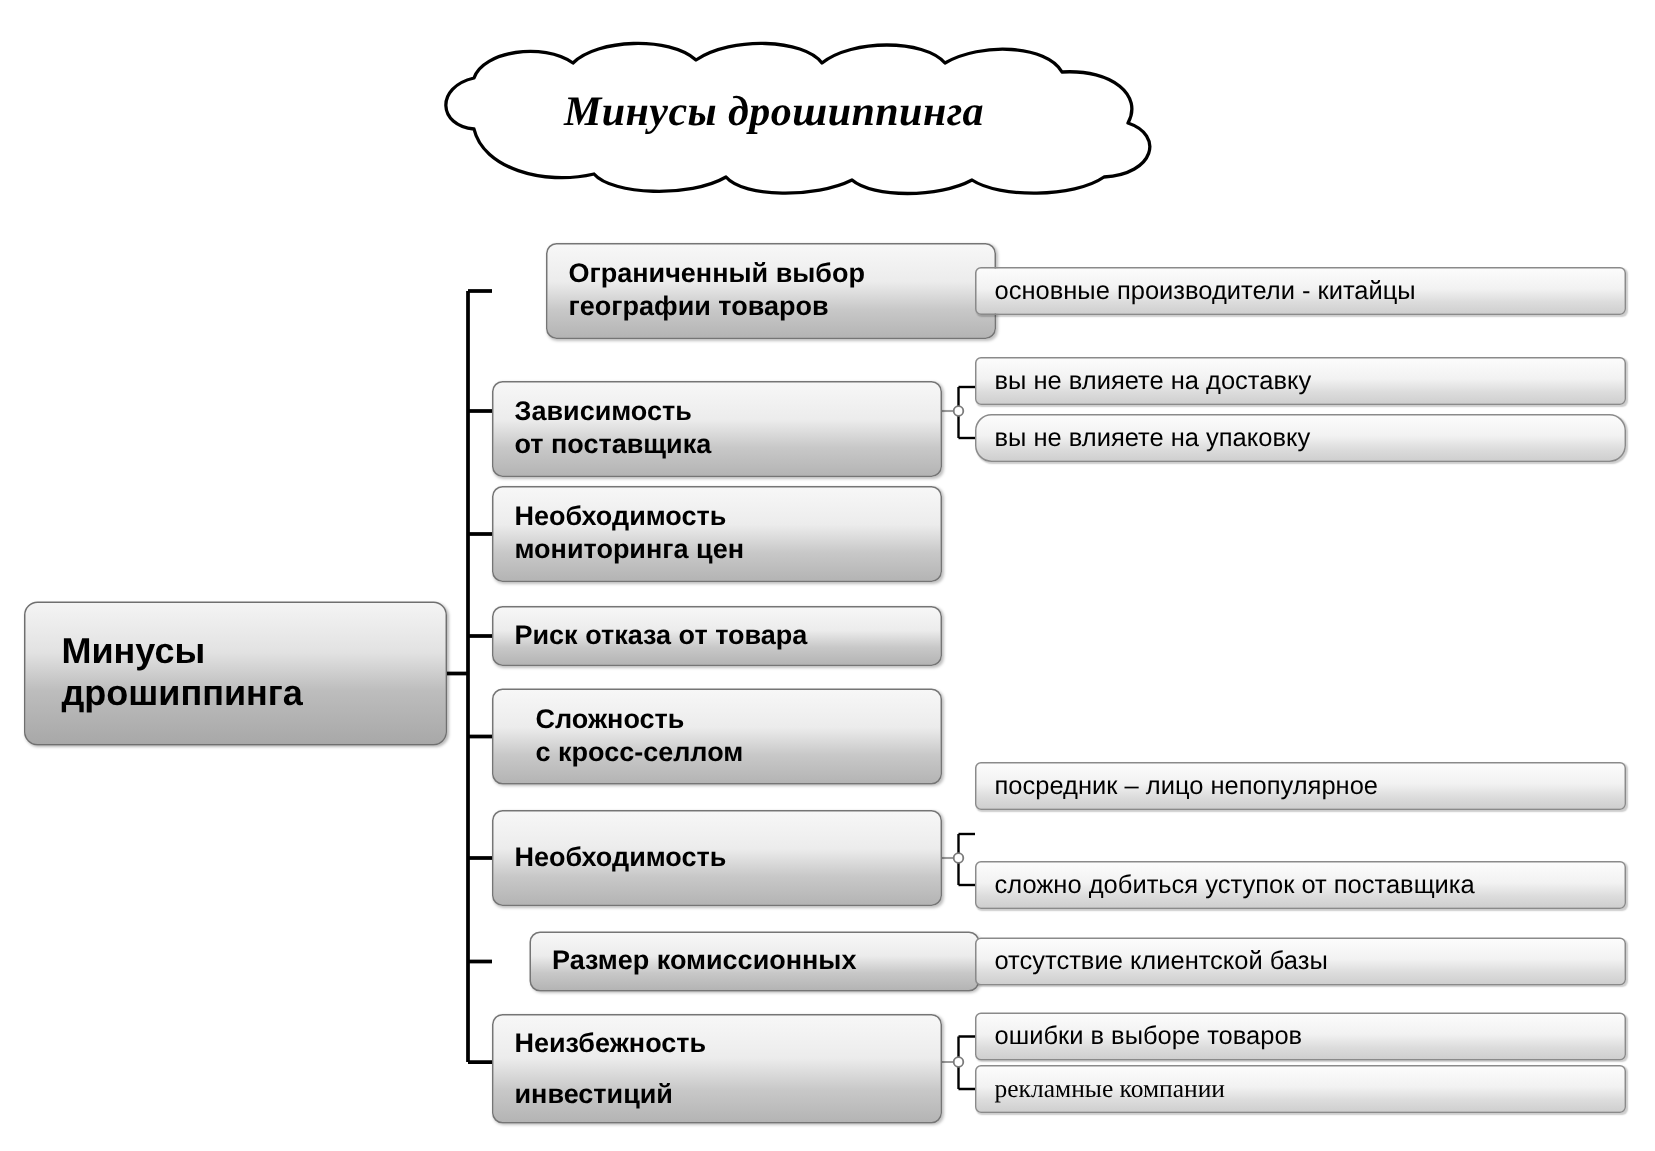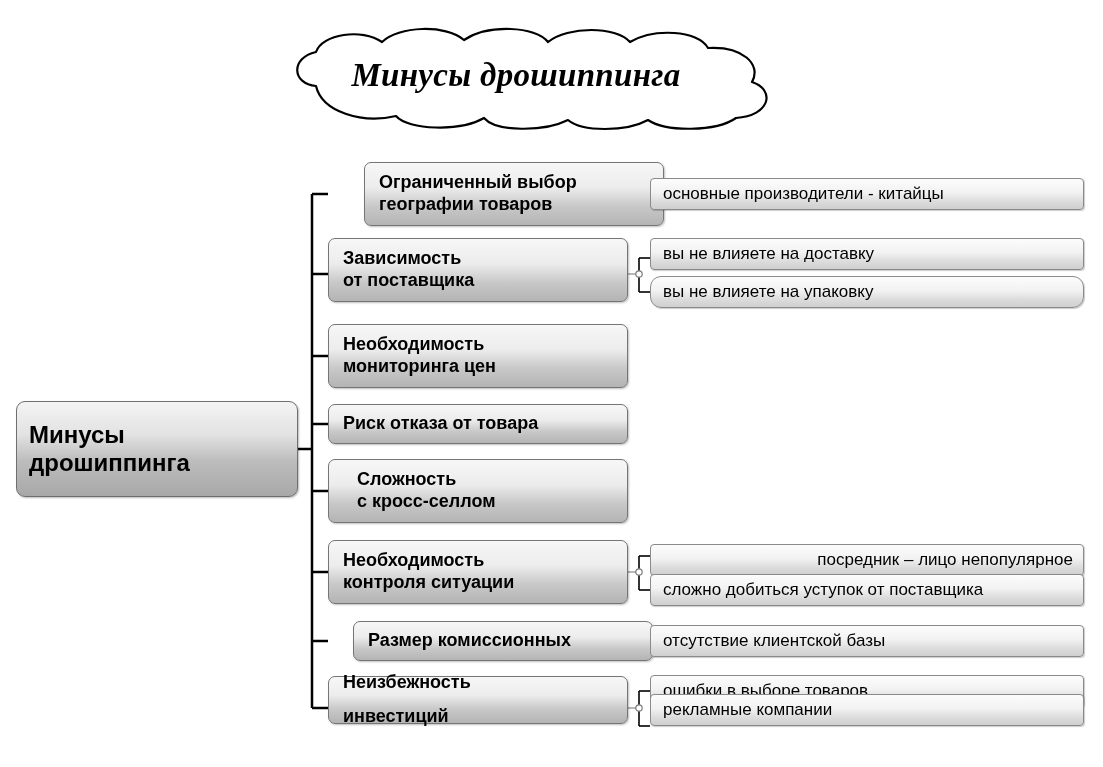--- a/index.html
+++ b/index.html
@@ -30,21 +30,21 @@
     left: 0;
     top: 0;
     width: 640px;
     height: 108px;
     display: flex;
     align-items: center;
     justify-content: center;
     font-family: "Liberation Serif", serif;
     font-style: italic;
     font-weight: bold;
-    font-size: 33px;
+    font-size: 28px;
     color: #000000;
     letter-spacing: 0.3px;
     padding-bottom: 6px;
     box-sizing: border-box;
   }
 
   
   .node {
     position: absolute;
     box-sizing: border-box;
@@ -59,21 +59,21 @@
     left: 16px;
     top: 401px;
     width: 282px;
     height: 96px;
     border-radius: 9px;
     background: linear-gradient(to bottom, #f4f4f4 0%, #e2e2e2 35%, #bdbdbd 62%, #a8a8a8 100%);
     border: 1px solid #6f6f6f;
     font-weight: bold;
     font-size: 24px;
     line-height: 1.18;
-    padding: 0 0 0 12px;
+    padding: 0 0 0 24px;
     box-shadow: 1px 1px 2px rgba(0,0,0,0.28);
   }
 
   
   .l1 {
     background: linear-gradient(to bottom, #f7f7f7 0%, #ececec 40%, #c8c8c8 70%, #b4b4b4 100%);
     border: 1px solid #757575;
     font-weight: bold;
     font-size: 18px;
     line-height: 1.2;
@@ -177,75 +177,74 @@
   <div class="node root-node">
     <div>Минусы</div>
     <div>дрошиппинга</div>
   </div>
 
   <div class="node l1" style="top:162px; height:64px;margin-left:36px;">
     <div>Ограниченный выбор</div>
     <div>географии товаров</div>
   </div>
 
-  <div class="node l1" style="top:238px; height:64px;">
+  <div class="node l1" style="top:254px; height:64px;">
     <div>Зависимость</div>
     <div>от поставщика</div>
   </div>
 
   <div class="node l1" style="top:324px; height:64px;">
     <div>Необходимость</div>
     <div>мониторинга цен</div>
   </div>
 
   <div class="node l1" style="top:404px; height:40px;">
     <div>Риск отказа от товара</div>
   </div>
 
   <div class="node l1" style="top:459px; height:64px;padding-left:28px;">
     <div>Сложность</div>
     <div>с кросс-селлом</div>
   </div>
 
   <div class="node l1" style="top:540px; height:64px;">
     <div>Необходимость</div>
-    <div>контроля ситуации</div>
   </div>
 
   <div class="node l1" style="top:621px; height:40px;margin-left:25px;">
     <div>Размер комиссионных</div>
   </div>
 
-  <div class="node l1" style="top:676px; height:48px;gap:12px;">
+  <div class="node l1" style="top:676px; height:73px;gap:12px;">
     <div>Неизбежность</div>
     <div>инвестиций</div>
   </div>
 
   <div class="node l2" style="top:178px;">
     <div>основные производители - китайцы</div>
   </div>
 
   <div class="node l2" style="top:238px;">
     <div>вы не влияете на доставку</div>
   </div>
   <div class="node l2" style="top:276px;border-radius:11px;">
     <div>вы не влияете на упаковку</div>
   </div>
 
-  <div class="node l2" style="top:544px;text-align:right;">
+  <div class="node l2" style="top:508px;">
     <div>посредник – лицо непопулярное</div>
   </div>
   <div class="node l2" style="top:574px;">
     <div>сложно добиться уступок от поставщика</div>
   </div>
 
   <div class="node l2" style="top:625px;">
     <div>отсутствие клиентской базы</div>
   </div>
 
   <div class="node l2" style="top:675px;">
     <div>ошибки в выборе товаров</div>
   </div>
-  <div class="node l2" style="top:694px;">
+  <div class="node l2" style="top:710px;font-family:Liberation Serif, serif;">
     <div>рекламные компании</div>
   </div>
 
 </div>
 
 </body></html>

